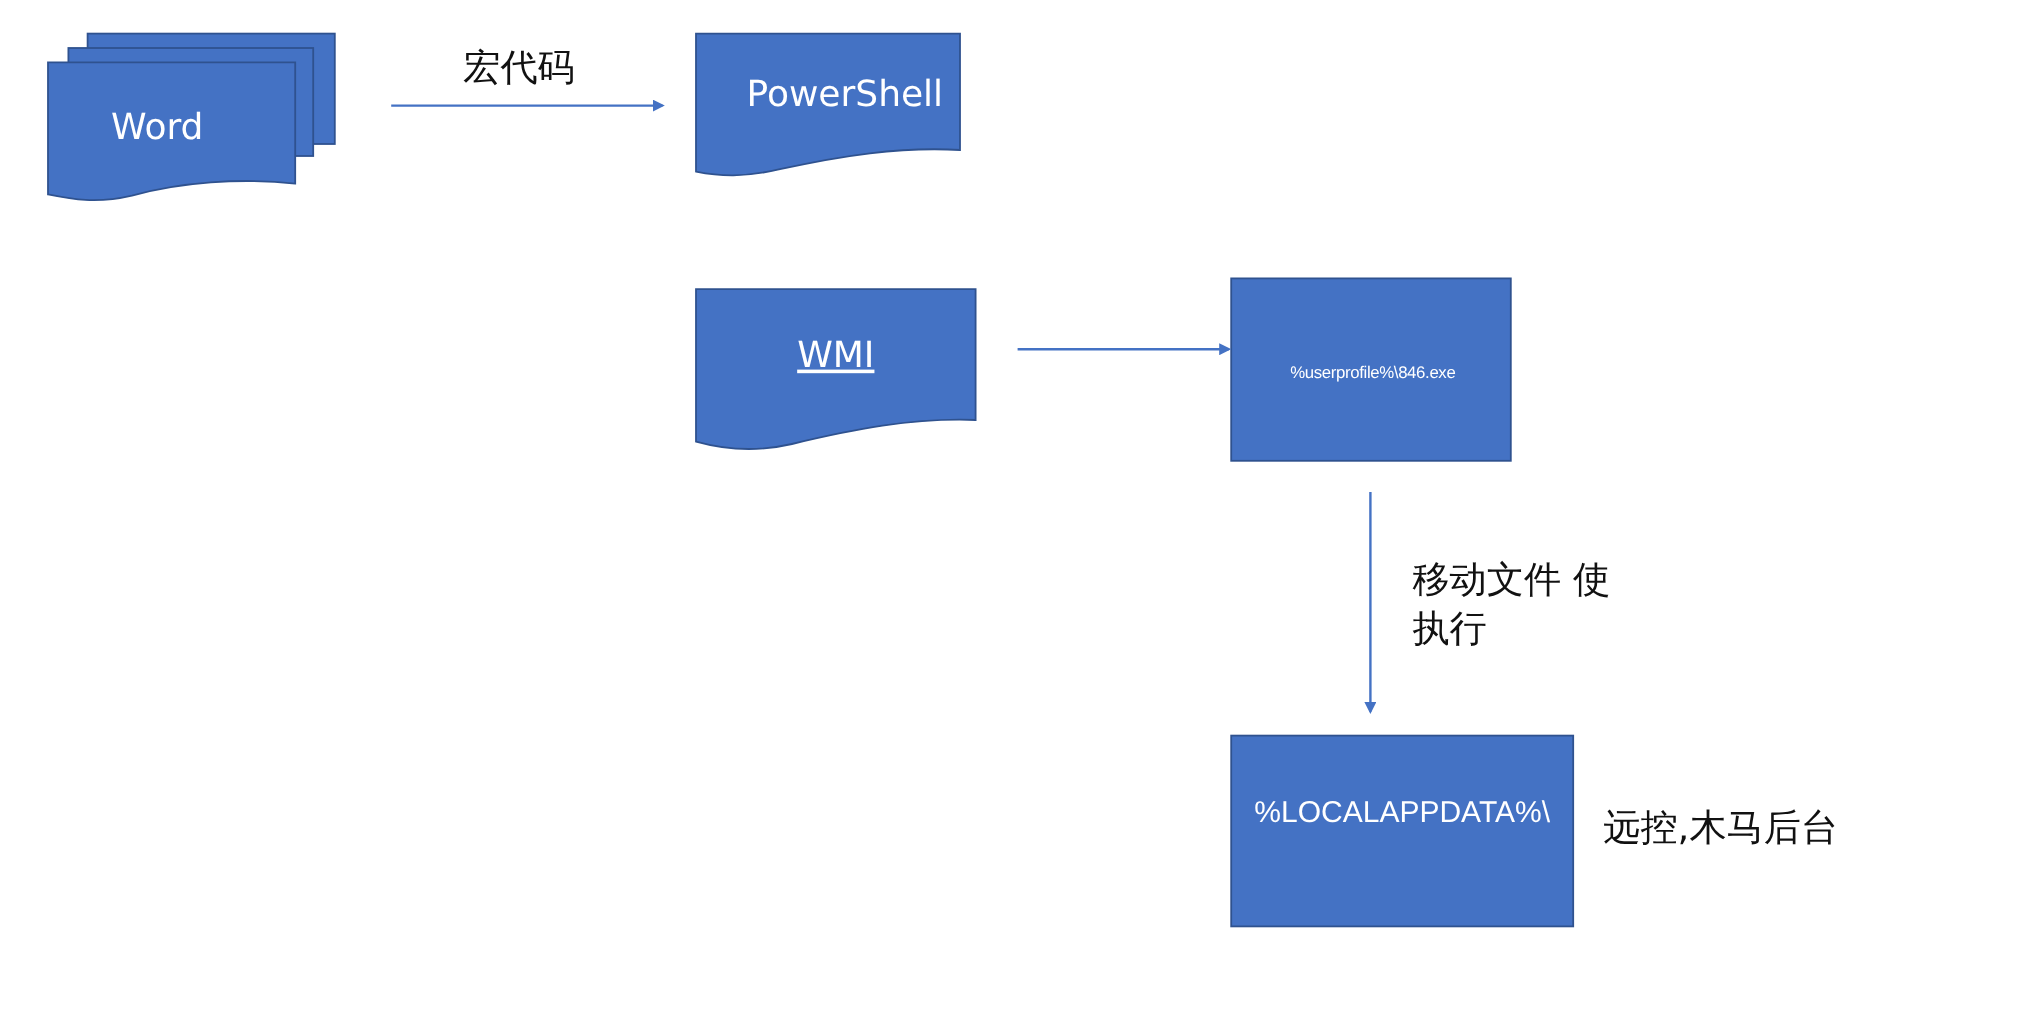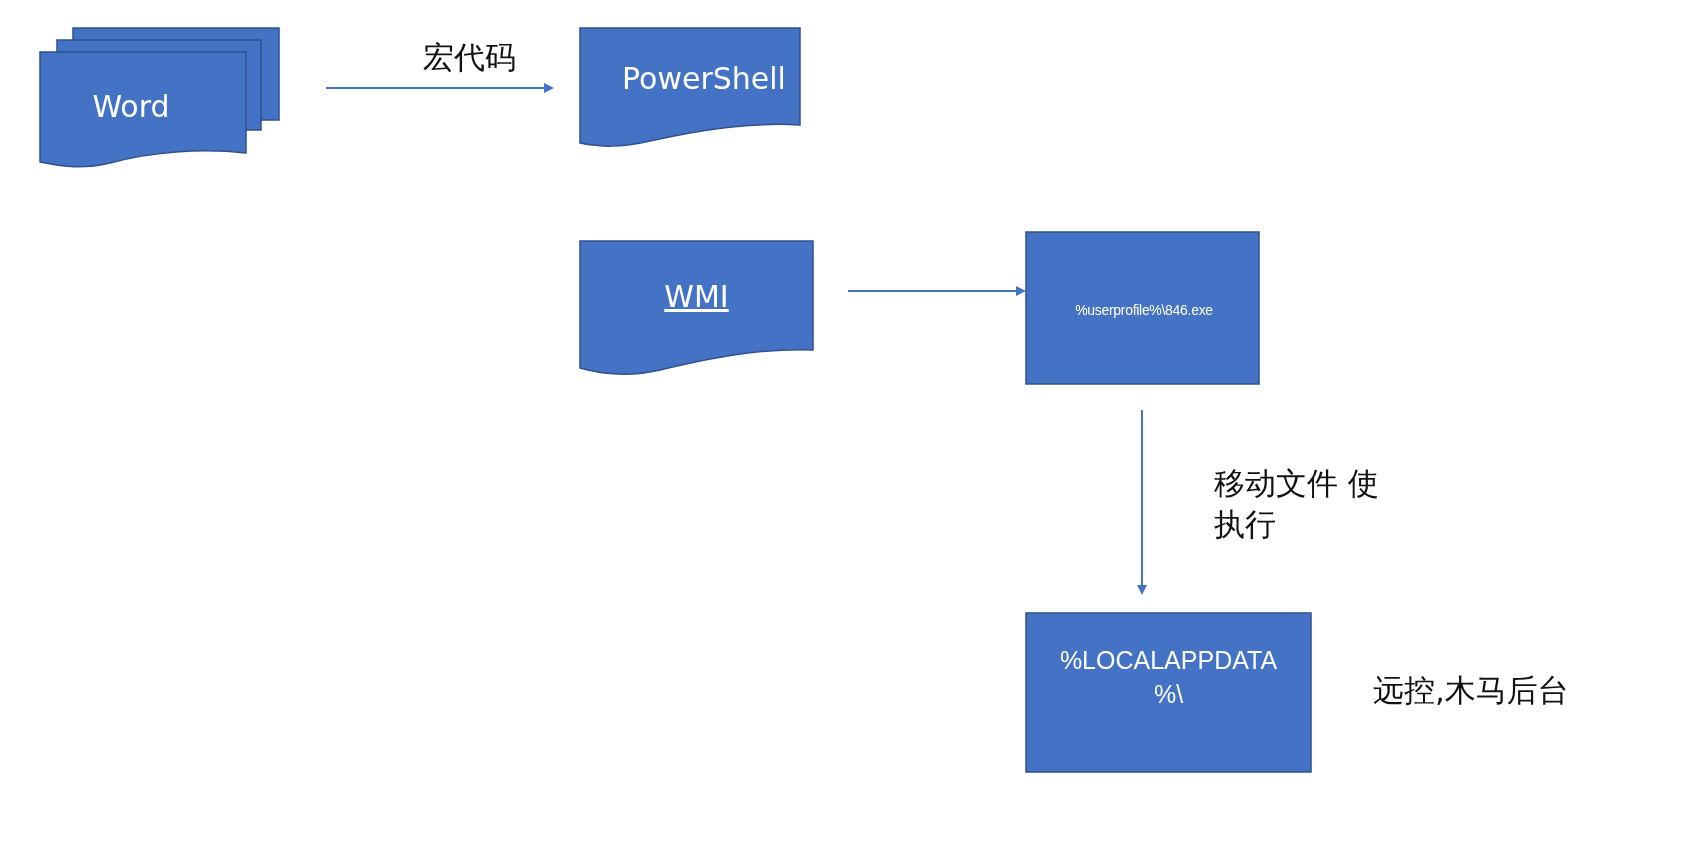--- a/index.html
+++ b/index.html
@@ -1,19 +1,19 @@
 <!DOCTYPE html>
 <html><head>
 <meta charset="utf-8">
 <style>
   html, body { margin:0; padding:0; background:#ffffff; }
   body { width:1688px; height:847px; position:relative; overflow:hidden;
          font-family:"DejaVu Sans", "Liberation Sans", sans-serif; }
   svg.diagram { position:absolute; left:0; top:0; }
-  .lbl { position:absolute; white-space:nowrap;margin-left:37px; }
+  .lbl { position:absolute; white-space:nowrap; }
   .shape-text { color:#ffffff; text-align:center; position:absolute; display:flex;
                 align-items:center; justify-content:center; }
   .cjk { color:#111; font-size:31px; line-height:41px; }
 </style>
 </head>
 <body>
 
 <svg class="diagram" width="1688" height="847" viewBox="0 0 1688 847">
   <defs>
     <marker id="arrowhead" markerWidth="10" markerHeight="10" refX="8" refY="5" orient="auto" markerUnits="userSpaceOnUse">
@@ -37,21 +37,21 @@
 
   <line x1="326" y1="88" x2="552" y2="88" stroke="#4472C4" stroke-width="2" marker-end="url(#arrowhead)"></line>
   <line x1="848" y1="291" x2="1024" y2="291" stroke="#4472C4" stroke-width="2" marker-end="url(#arrowhead)"></line>
   <line x1="1142" y1="410" x2="1142" y2="593" stroke="#4472C4" stroke-width="2" marker-end="url(#arrowhead)"></line>
 </svg>
 
 <div class="shape-text" style="left:28px; top:80px; width:206px; height:52px; font-size:30px;">Word</div>
 <div class="shape-text" style="left:580px; top:52px; width:220px; height:52px; font-size:30px;padding-left:14px;">PowerShell</div>
 <div class="shape-text" style="left:580px; top:270px; width:233px; height:52px; font-size:30px;text-decoration:underline;">WMI</div>
 <div class="shape-text" style="left:1024px; top:292px; width:240px; height:36px; font-size:14px; font-family:'Liberation Sans', sans-serif; letter-spacing:-0.3px;">%userprofile%\846.exe</div>
-<div class="shape-text" style="left:1026px; top:622px; width:285px; height:110px; font-size:25px; line-height:34px; flex-direction:column; font-family:'Liberation Sans', sans-serif;">
+<div class="shape-text" style="left:1026px; top:622px; width:285px; height:110px; font-size:25px; line-height:34px; flex-direction:row; font-family:'Liberation Sans', sans-serif;">
   <span>%LOCALAPPDATA</span>
   <span>%\</span>
 </div>
 
 <div class="lbl cjk" style="left:386px; top:37px;">宏代码</div>
 <div class="lbl cjk" style="left:1177px; top:463px;">
   <div>移动文件 使</div>
   <div>执行</div>
 </div>
 

